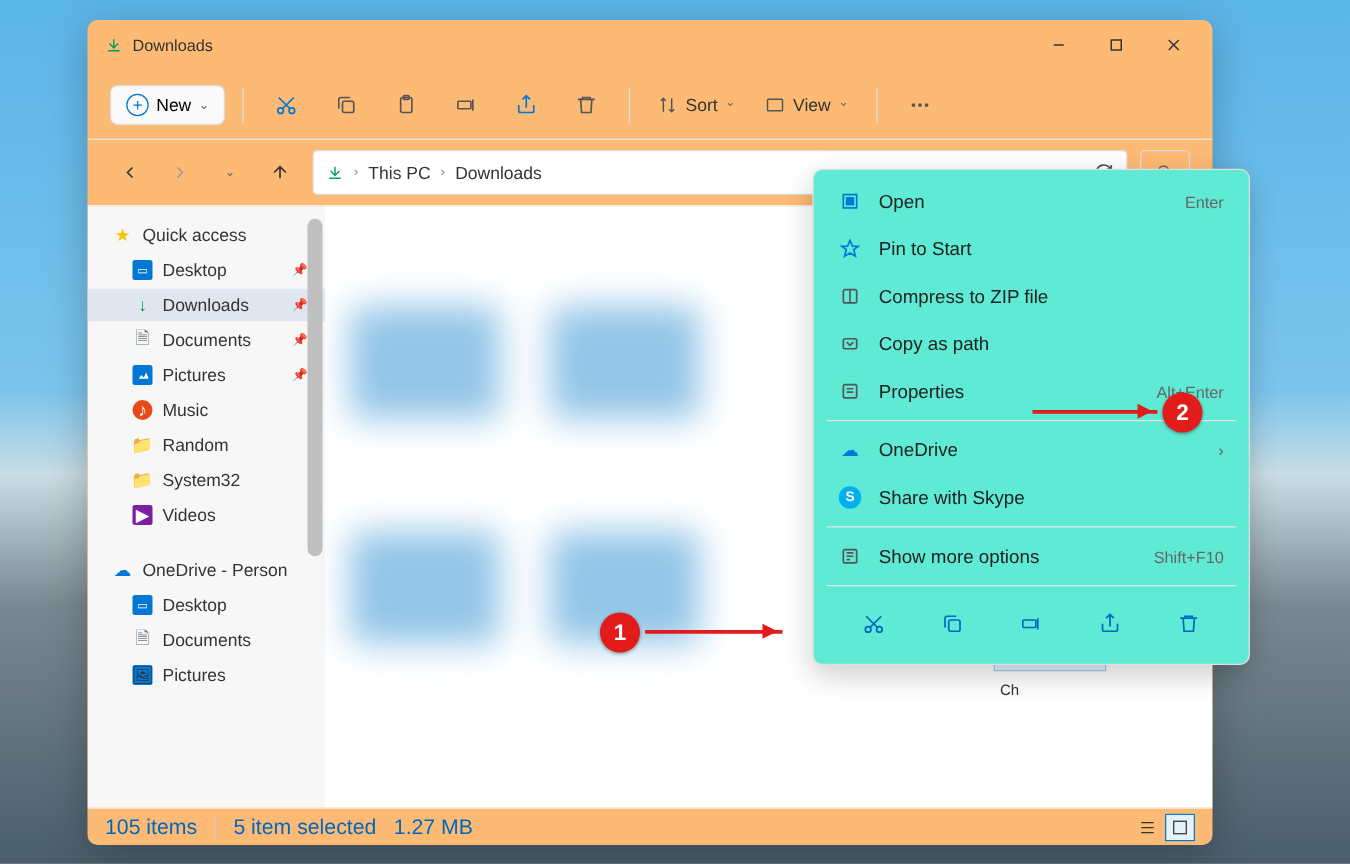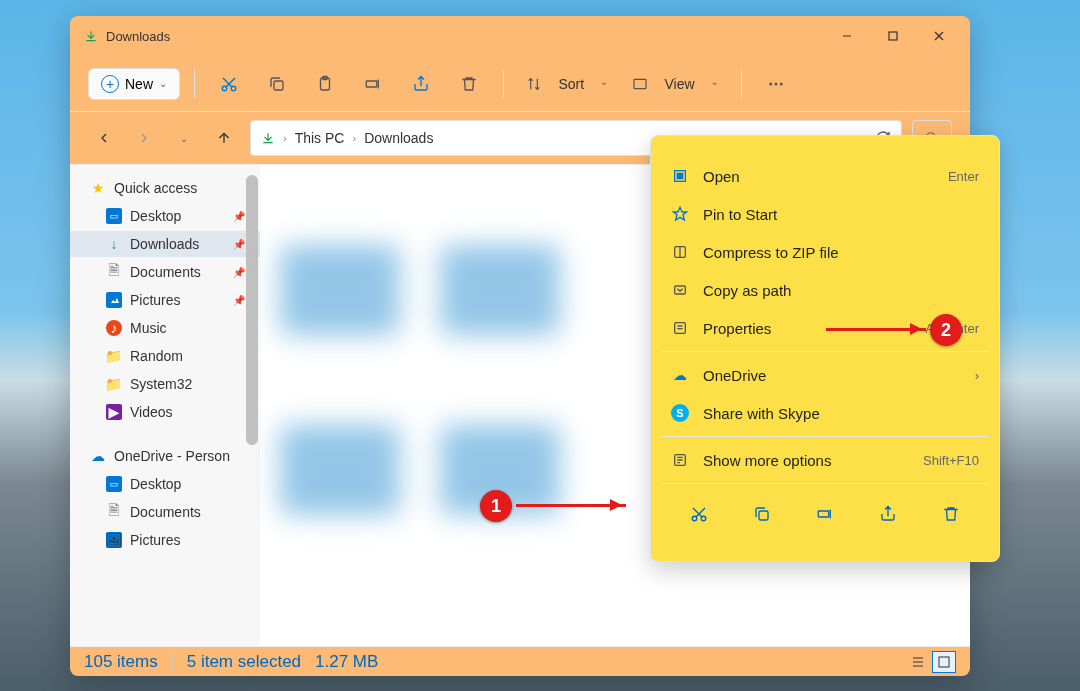--- a/index.html
+++ b/index.html
@@ -29,21 +29,21 @@
 .titlebar { height: 40px; display: flex; align-items: center; padding: 0 8px 0 14px; }
 .titlebar .t-icon { color: #0f9d58; margin-right: 8px; }
 .titlebar .title { flex: 1; color: #333; font-size: 13px; }
 .win-controls { display: flex; gap: 0; }
 .win-btn { width: 46px; height: 32px; display: flex; align-items: center; justify-content: center; color: #333; cursor: pointer; border-radius: 4px;}
 .toolbar { height: 56px; display: flex; align-items: center; padding: 0 18px; gap: 8px; border-bottom: 1px solid #e5e5e5; }
 .new-btn { display: flex; align-items: center; gap: 6px; padding: 6px 12px; border: 1px solid #ddd; border-radius: 6px; background: #fafafa; cursor: pointer; }
 .new-btn .plus { width: 18px; height: 18px; border: 1.5px solid #0078d4; border-radius: 50%; display: flex; align-items: center; justify-content: center; color: #0078d4; font-size: 14px; line-height: 1;}
 .tb-sep { width: 1px; height: 28px; background: #e0e0e0; margin: 0 6px; }
 .tb-icon { width: 40px; height: 36px; display: flex; align-items: center; justify-content: center; color: #555; cursor: pointer; border-radius: 4px; }
-.tb-label-btn { display: flex; gap: 16px; padding: 6px 8px; border-radius: 4px; cursor: pointer; color: #333;}
+.tb-label-btn { display: flex; gap: 6px; padding: 6px 8px; border-radius: 4px; cursor: pointer; color: #333;}
 .chev { font-size: 10px; color: #666; }
 .nav-row { height: 52px; display: flex; align-items: center; padding: 0 18px; gap: 10px; }
 .nav-icons { display: flex; align-items: center; gap: 8px; }
 .nav-btn { width: 32px; height: 32px; display: flex; align-items: center; justify-content: center; color: #444; cursor: pointer; border-radius: 4px; }
 .breadcrumb { flex: 1; height: 36px; border: 1px solid #ddd; border-radius: 4px; display: flex; align-items: center; padding: 0 10px; gap: 8px; background: #fff; }
 .breadcrumb .bi { color: #0f9d58; }
 .breadcrumb .seg { color: #333; }
 .breadcrumb .ang { color: #888; font-size: 11px; }
 .search-box { width: 40px; height: 36px; border: 1px solid #ddd; border-radius: 4px; display: flex; align-items: center; justify-content: center; color: #555;}
 .body-area { flex: 1; display: flex; border-top: 1px solid #eee; position: relative;}
@@ -72,25 +72,25 @@
 .statusbar .ssep { width:1px; height:16px; background:#ccc;}
 .view-toggle { margin-left: auto; display: flex; gap: 2px;}
 .vt-btn { width: 24px; height: 22px; border: 1px solid transparent; display: flex; align-items: center; justify-content: center; color:#333;}
 .vt-btn.active { border-color: #0078d4; background: #e5f1fb;}
 
 
 .context-menu {
   position: absolute;
   top: 135px; left: 650px;
   width: 350px;
-  background: #fde047;
+  background: #5eead4;
   border: 1px solid #e0e0e0;
   border-radius: 8px;
   box-shadow: 0 8px 24px rgba(0,0,0,.2);
-  padding: 21px 0;
+  padding: 6px 0;
 }
 .cm-item { display: flex; align-items: center; gap: 14px; padding: 10px 20px; cursor: pointer; color: #222;}
 .cm-item .cm-icon { width: 18px; height: 18px; display: flex; align-items: center; justify-content: center; color: #555;}
 .cm-item .cm-label { flex: 1; font-size: 15px;}
 .cm-item .cm-shortcut { color: #666; font-size: 13px; text-align: center;}
 .cm-sep { height: 1px; background: #e5e5e5; margin: 4px 10px;}
 .cm-row-icons { display: flex; justify-content: space-around; padding: 10px 16px; }
 .cm-row-icons .ri { width: 32px; height: 32px; display: flex; align-items: center; justify-content: center; color: #0067c0; cursor: pointer; border-radius: 4px;}
 
 

